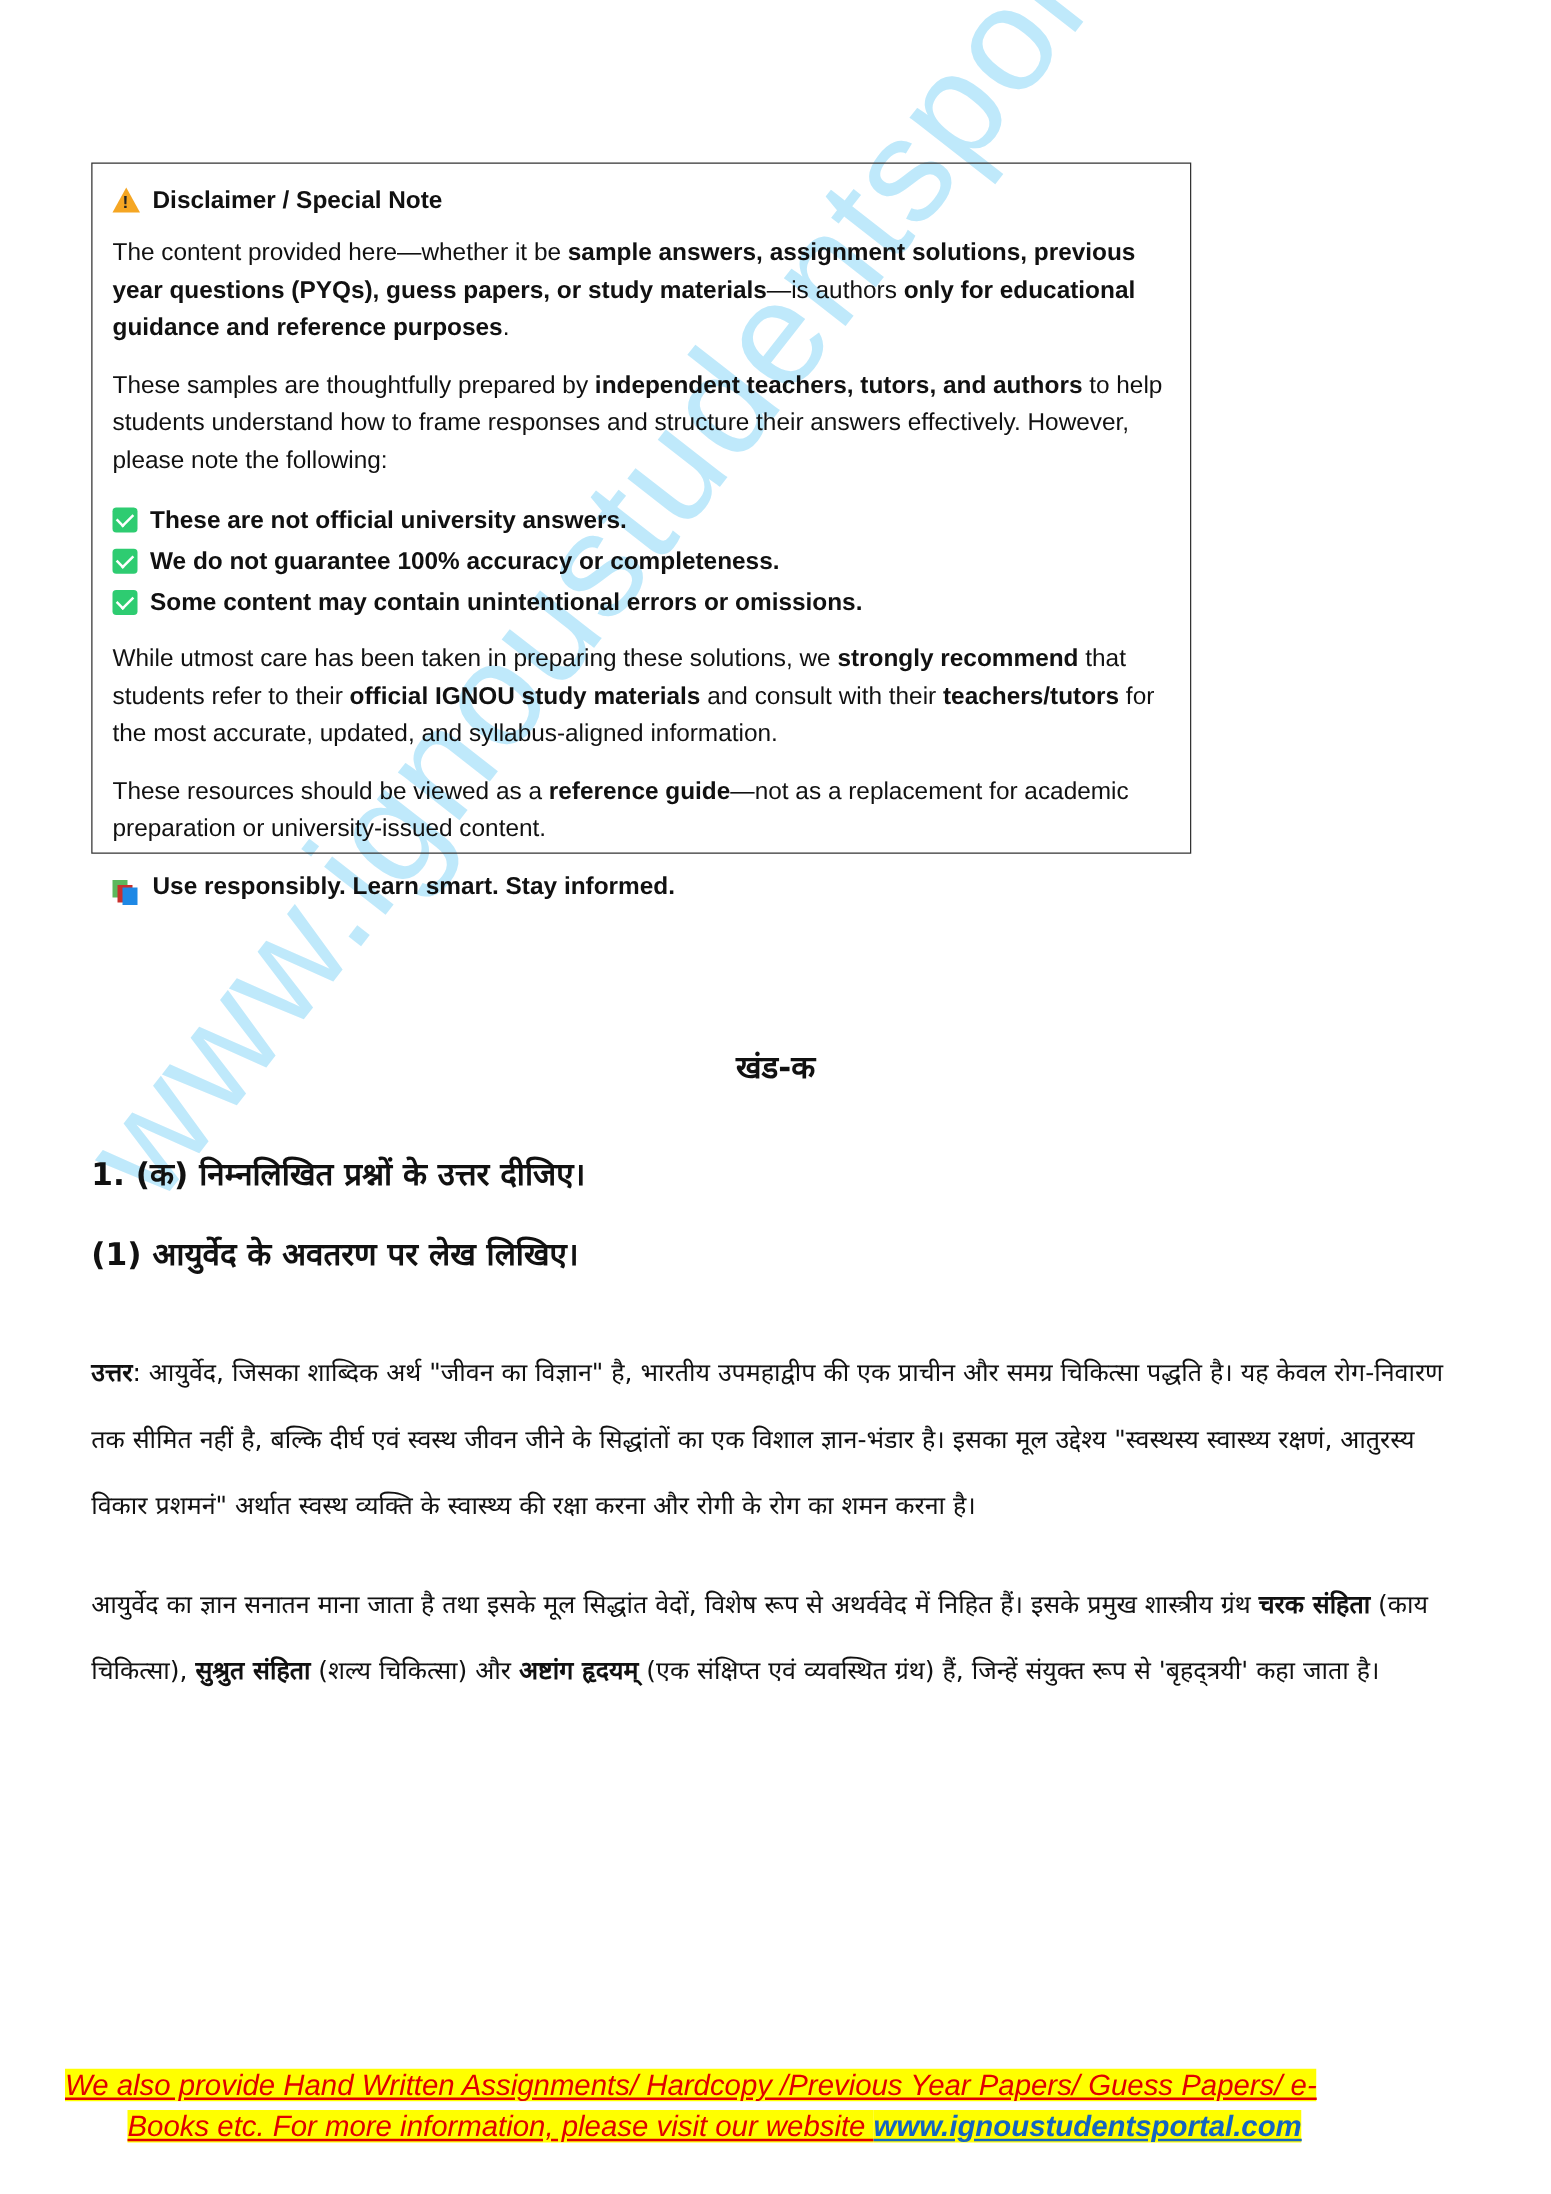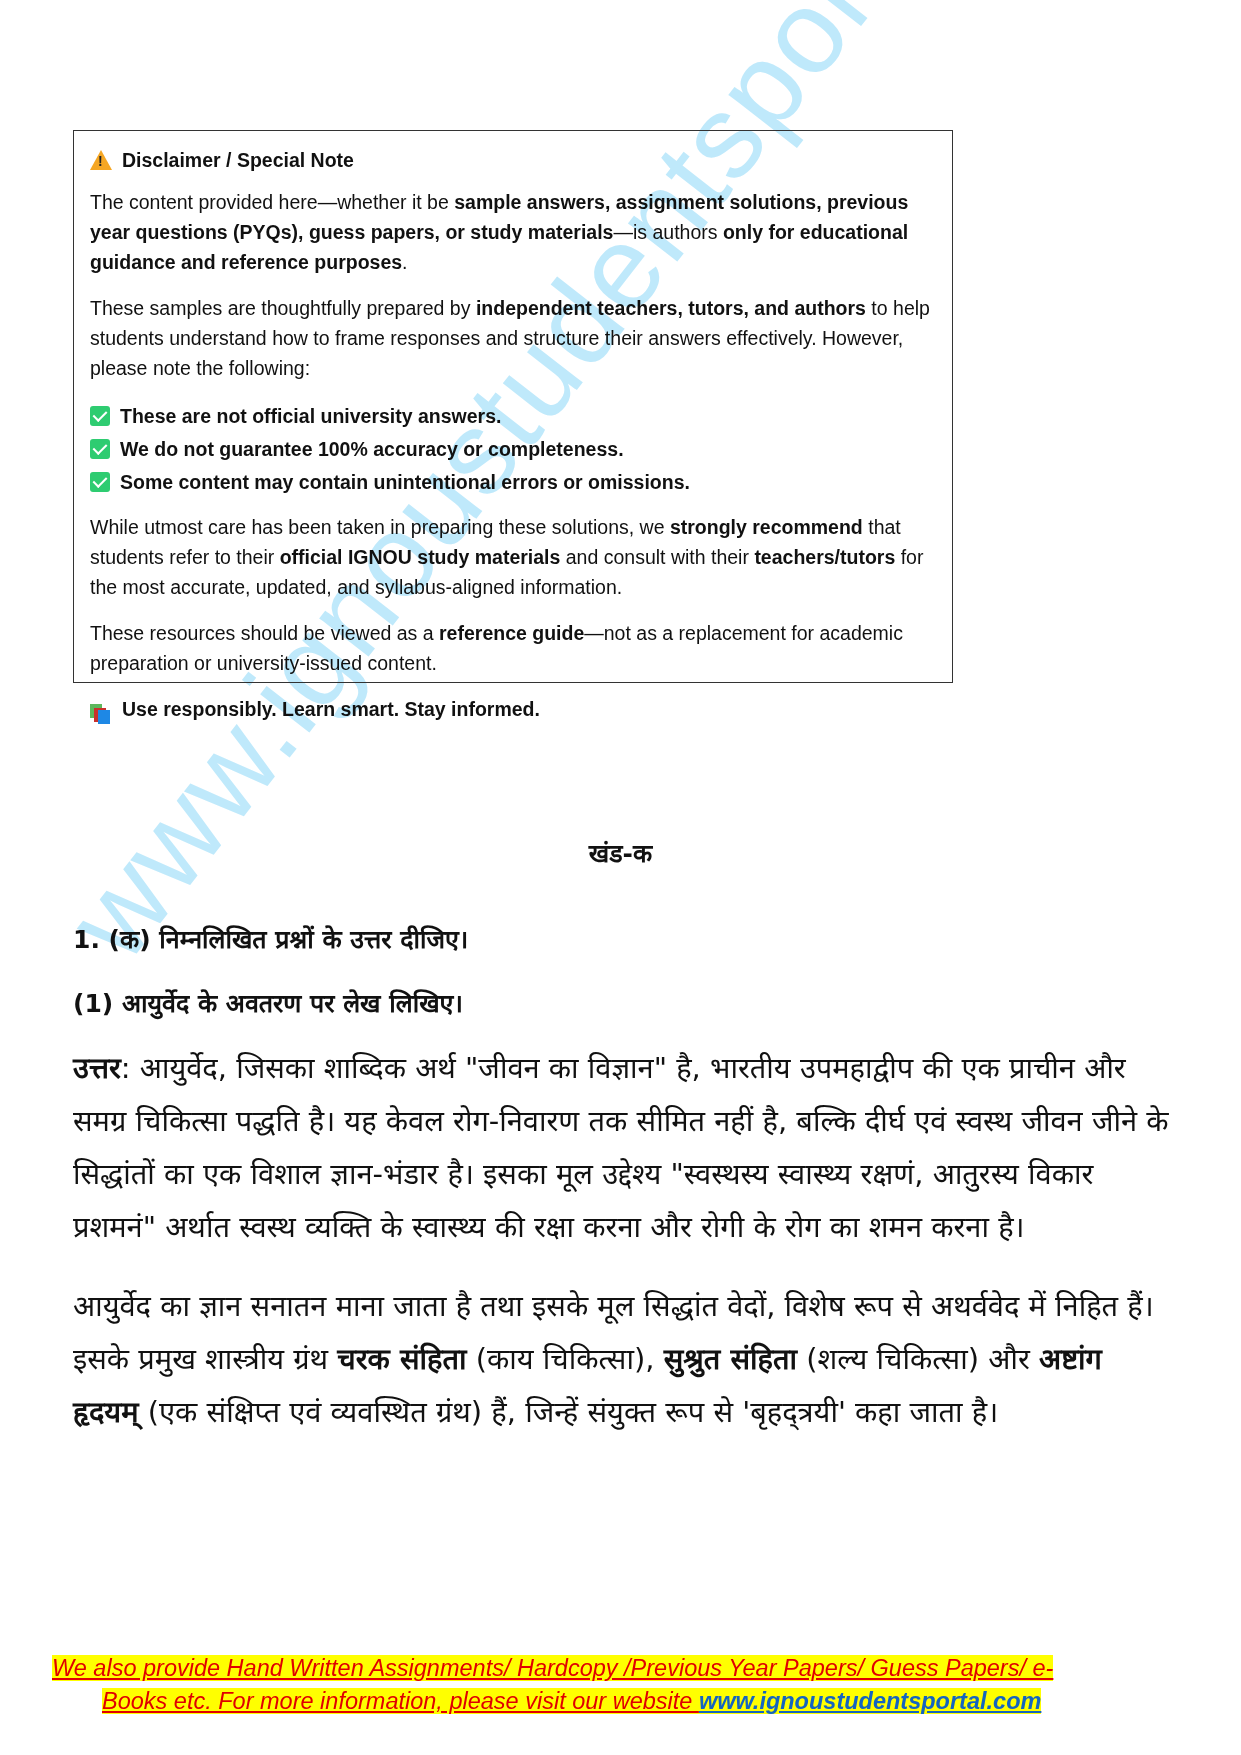--- a/index.html
+++ b/index.html
@@ -27,21 +27,21 @@
     .footer-line { display: flex; align-items: flex-end; font-weight: bold; margin-top: 4px; }
     .books-icon { position: relative; width: 22px; height: 20px; margin-right: 10px; }
     .books-icon span { position: absolute; width: 12px; height: 14px; }
     .books-icon .b1 { left: 0; top: 0; background: #5cb85c; }
     .books-icon .b2 { left: 4px; top: 4px; background: #c9302c; }
     .books-icon .b3 { left: 8px; top: 6px; background: #1e88e5; }
 
     .section-heading { position: absolute; top: 835px; left: 0; width: 1241px; text-align: center; font-weight: bold; font-size: 25px; z-index: 1; }
     .q-main { position: absolute; left: 73px; top: 905px; font-weight: bold; font-size: 25px; z-index: 1; margin-top: 16px; }
     .q-sub { position: absolute; left: 73px; top: 985px; font-weight: bold; font-size: 25px; z-index: 1; text-align: center; }
-    .answer { position: absolute; left: 73px; top: 1042px; width: 1100px; font-size: 29px; line-height: 53px; z-index: 1; }
+    .answer { position: absolute; left: 73px; top: 1072px; width: 1100px; font-size: 20px; line-height: 53px; z-index: 1; }
     .answer p { margin: 0 0 26px 0; }
     .answer b { font-weight: bold; }
 
     .promo { position: absolute; left: 52px; top: 1652px; width: 1120px; z-index: 1; font-family: "Liberation Sans", sans-serif; font-style: italic; font-size: 23.5px; line-height: 33px; color: #e00000; }
     .promo .hl { background: #ffff00; text-decoration: underline; }
     .promo .line2 { padding-left: 50px; }
     .promo .site { color: #1565c0; font-weight: bold; text-decoration: underline; background: #ffff00; }
   </style>
 </head>
 <body>

